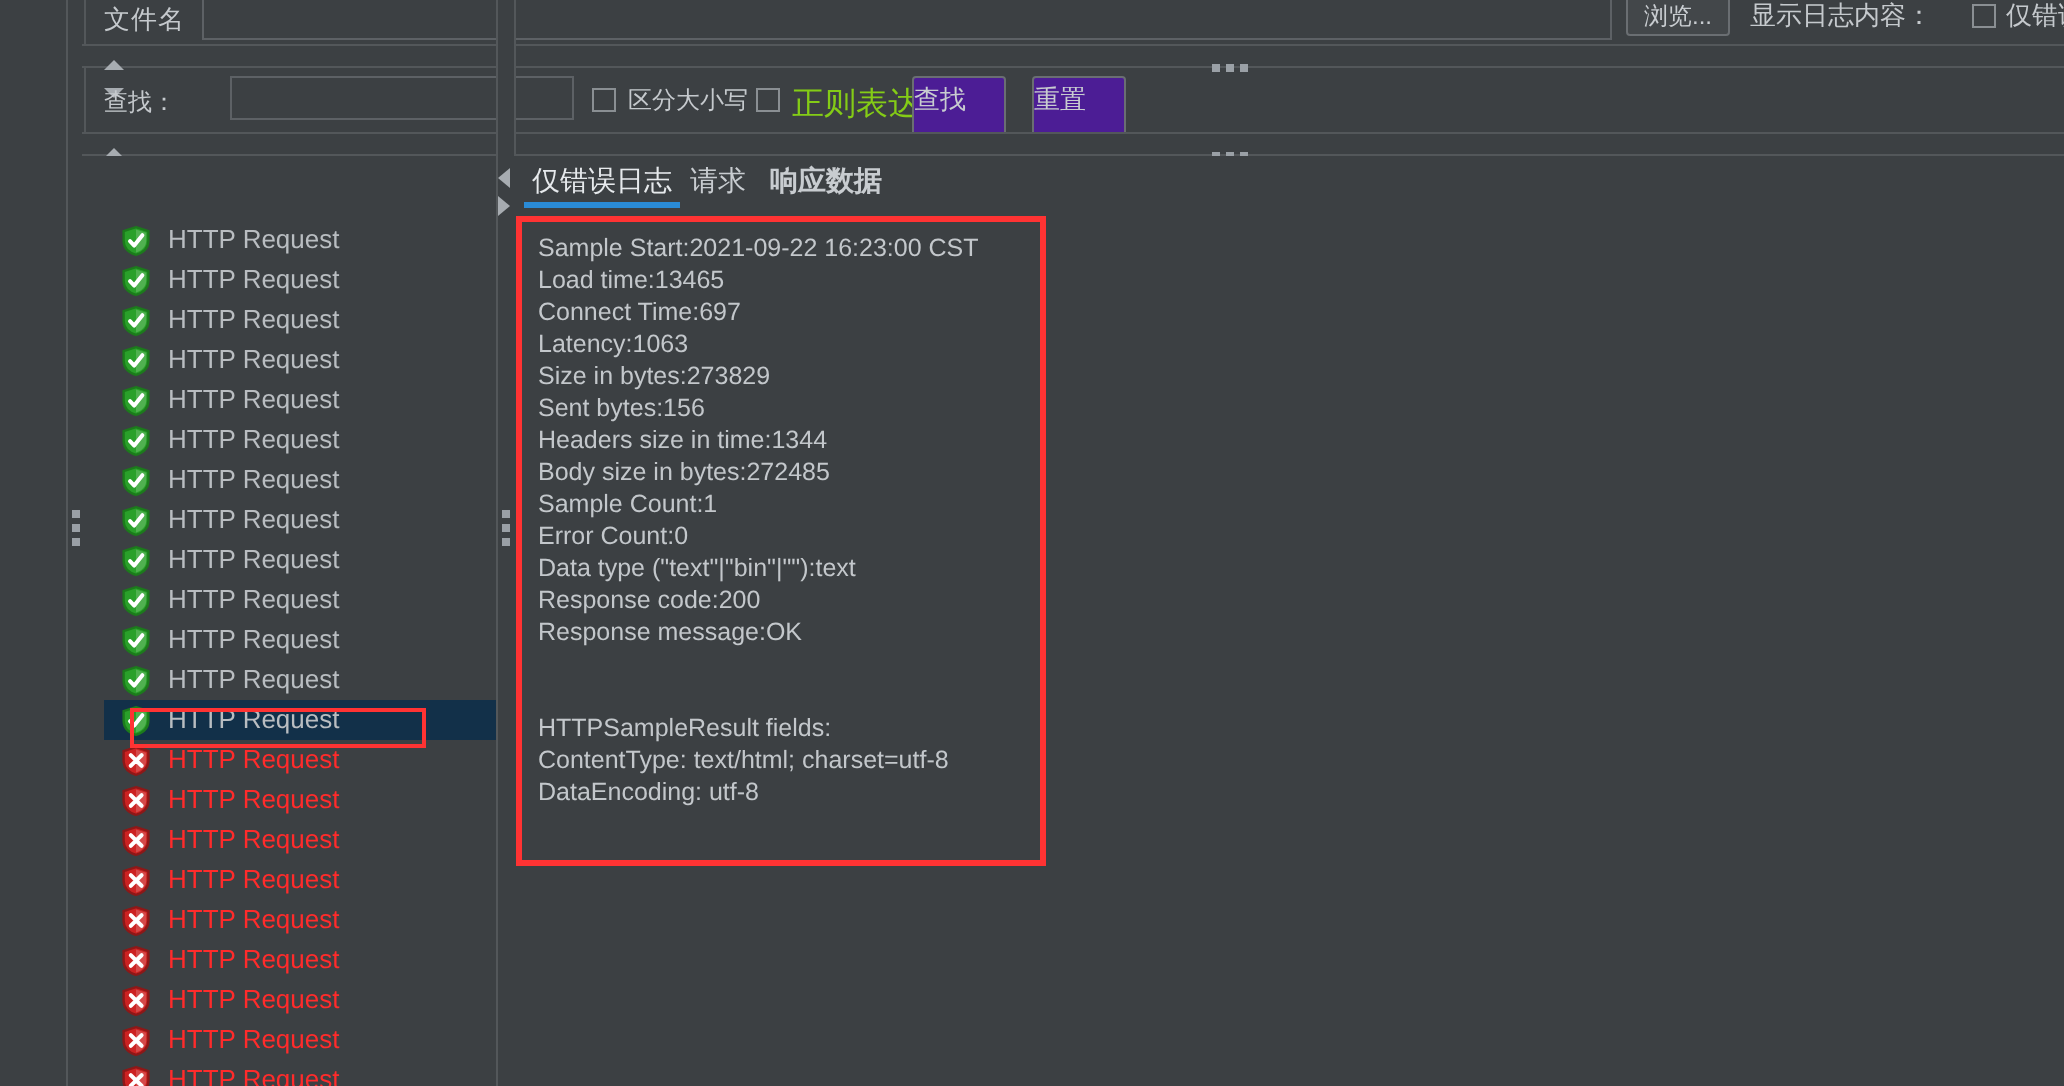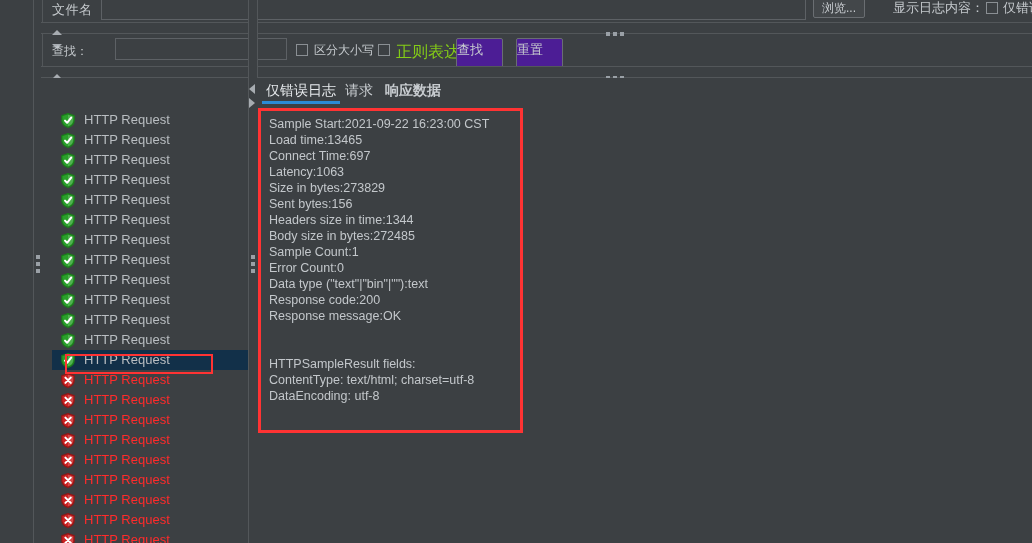--- a/index.html
+++ b/index.html
@@ -90,21 +90,20 @@
     line-height: 20px;
     box-sizing: border-box;
     overflow: hidden;
   }
   .label-showlog {
     position: absolute;
     left: 834px; top: -1px;
     font-size: 13px;
     color: #c5c9cd;
     white-space: nowrap;
-    margin-left: 18px;
   }
   .chk {
     position: absolute;
     width: 12px; height: 12px;
     border: 1px solid #8a8f93;
     background: #3c4043;
     box-sizing: border-box;
   }
   .chk-erronly { left: 945px; top: 2px; }
   .label-erronly {

